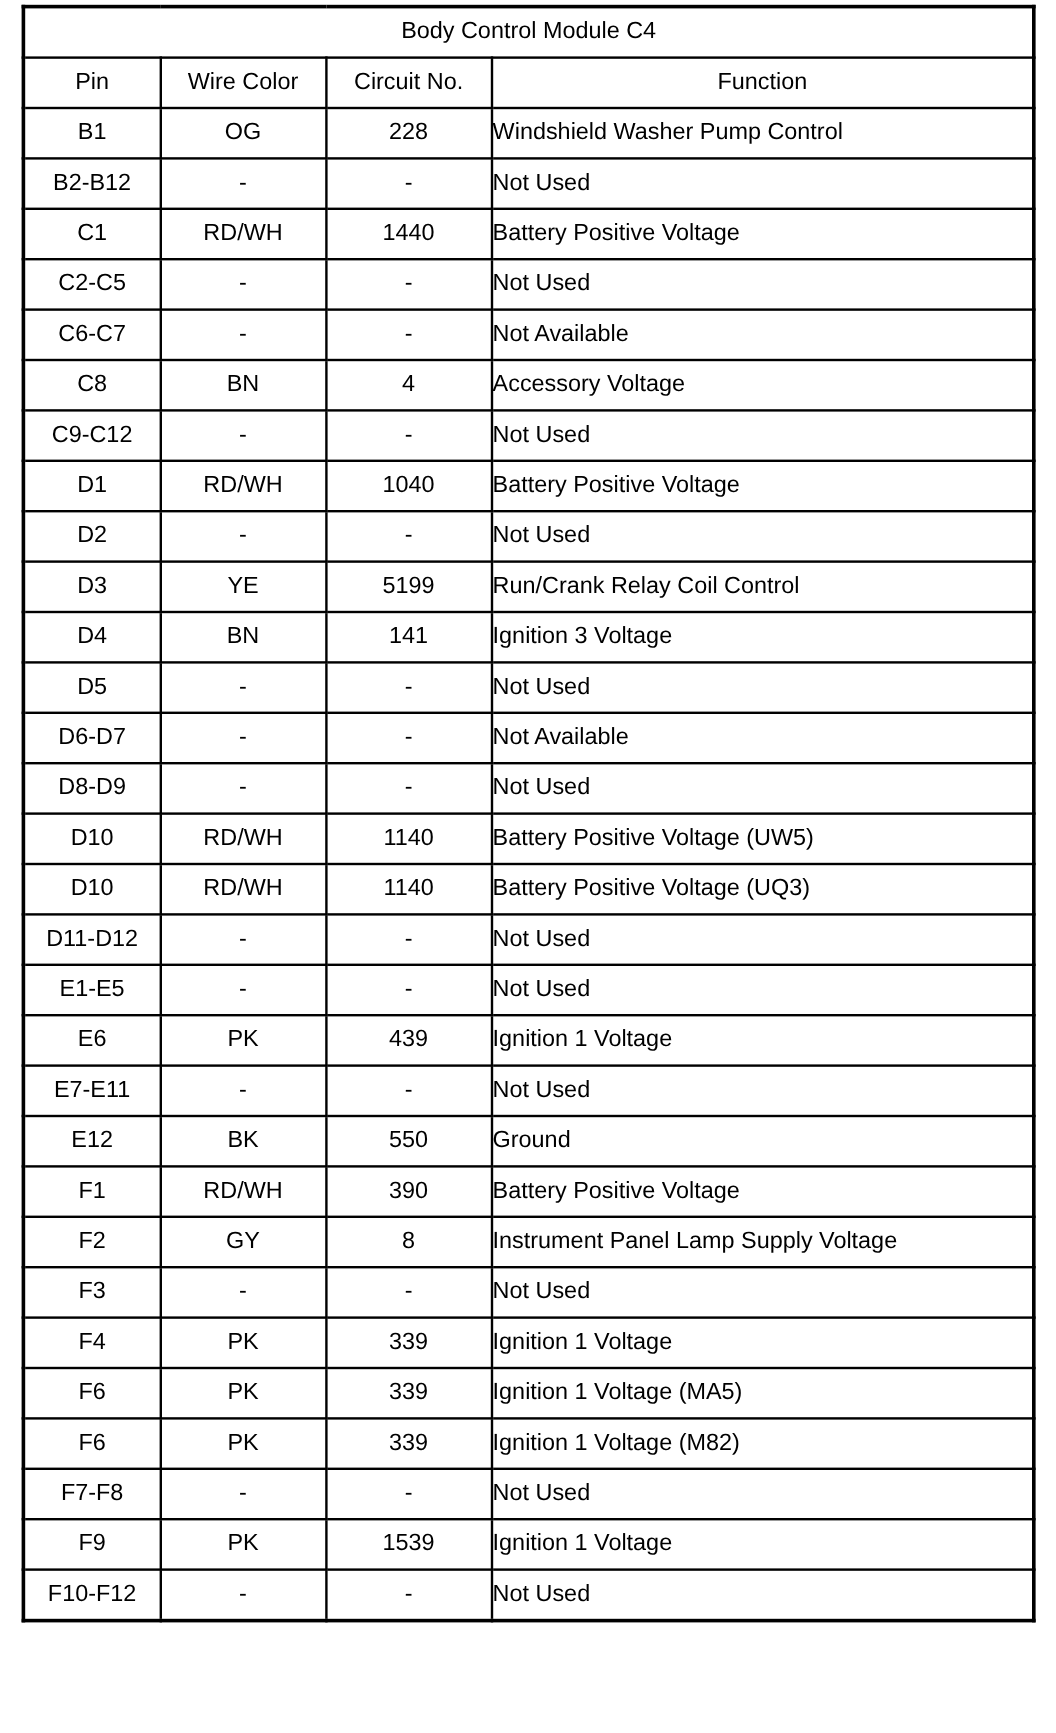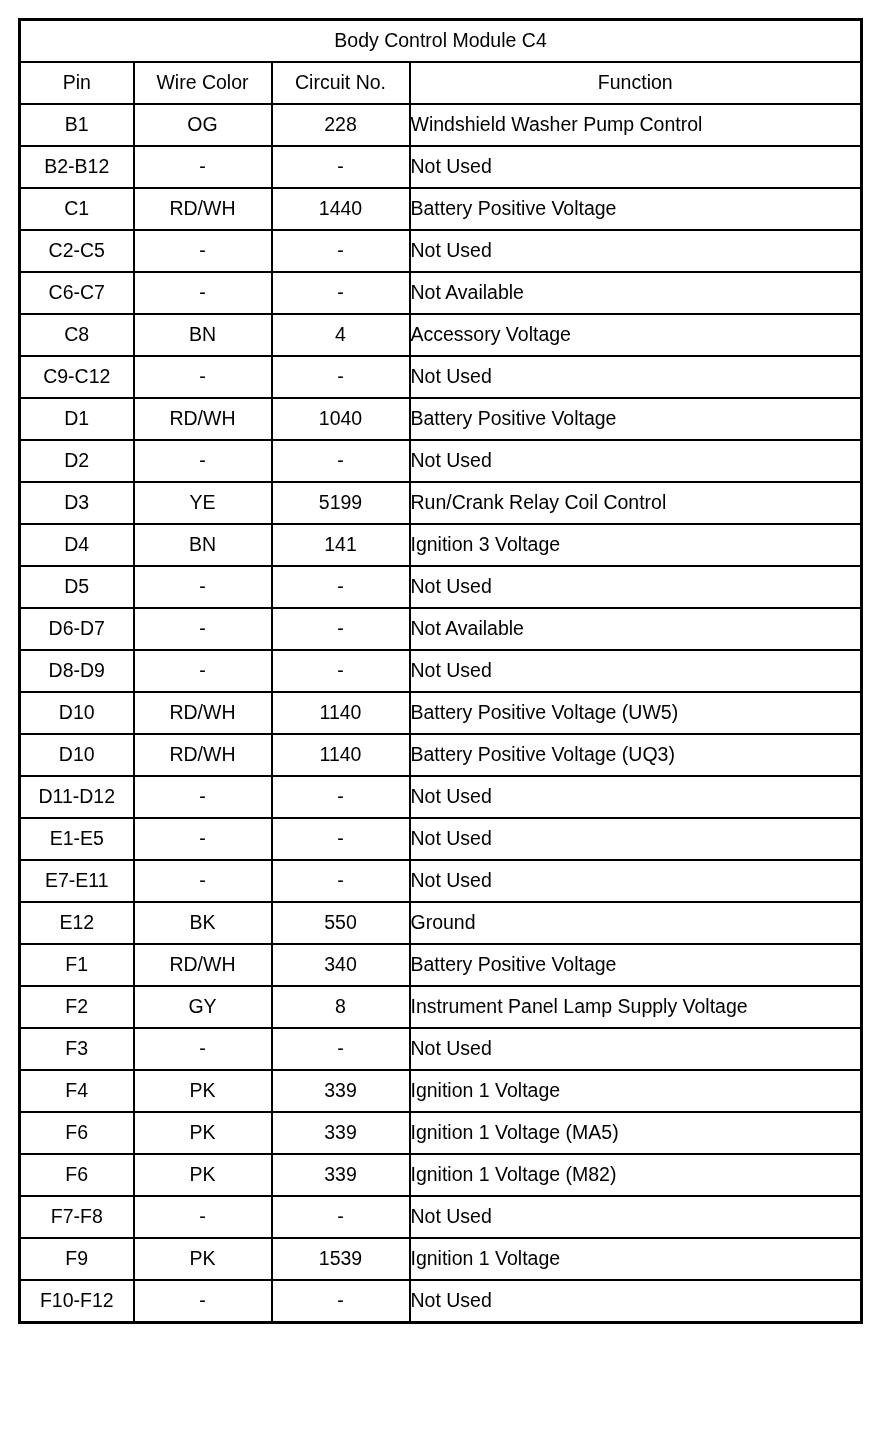--- a/index.html
+++ b/index.html
@@ -12,21 +12,21 @@
     height: 1444px;
     font-family: "Liberation Sans", sans-serif;
     color: #000000;
     overflow: hidden;
   }
   .page {
     width: 880px;
     height: 1144px;
     position: relative;
     box-sizing: border-box;
-    padding: 18px 12px 12px 18px;
+    padding: 4px 12px 12px 18px;
   }
   table.pinout {
     border-collapse: collapse;
     table-layout: fixed;
     width: 842px;
     border: 3px solid #000;
   }
   table.pinout td, table.pinout th {
     border: 2px solid #000;
     padding: 0;
@@ -187,35 +187,41 @@
           <td class="c-circ">-</td>
           <td class="c-func">Not Used</td>
         </tr>
         <tr>
           <td class="c-pin">E1-E5</td>
           <td class="c-wire">-</td>
           <td class="c-circ">-</td>
           <td class="c-func">Not Used</td>
         </tr>
         <tr>
+          <td class="c-pin">E6</td>
+          <td class="c-wire">PK</td>
+          <td class="c-circ">439</td>
+          <td class="c-func">Ignition 1 Voltage</td>
+        </tr>
+        <tr>
           <td class="c-pin">E7-E11</td>
           <td class="c-wire">-</td>
           <td class="c-circ">-</td>
           <td class="c-func">Not Used</td>
         </tr>
         <tr>
           <td class="c-pin">E12</td>
           <td class="c-wire">BK</td>
           <td class="c-circ">550</td>
           <td class="c-func">Ground</td>
         </tr>
         <tr>
           <td class="c-pin">F1</td>
           <td class="c-wire">RD/WH</td>
-          <td class="c-circ">340</td>
+          <td class="c-circ">390</td>
           <td class="c-func">Battery Positive Voltage</td>
         </tr>
         <tr>
           <td class="c-pin">F2</td>
           <td class="c-wire">GY</td>
           <td class="c-circ">8</td>
           <td class="c-func">Instrument Panel Lamp Supply Voltage</td>
         </tr>
         <tr>
           <td class="c-pin">F3</td>

